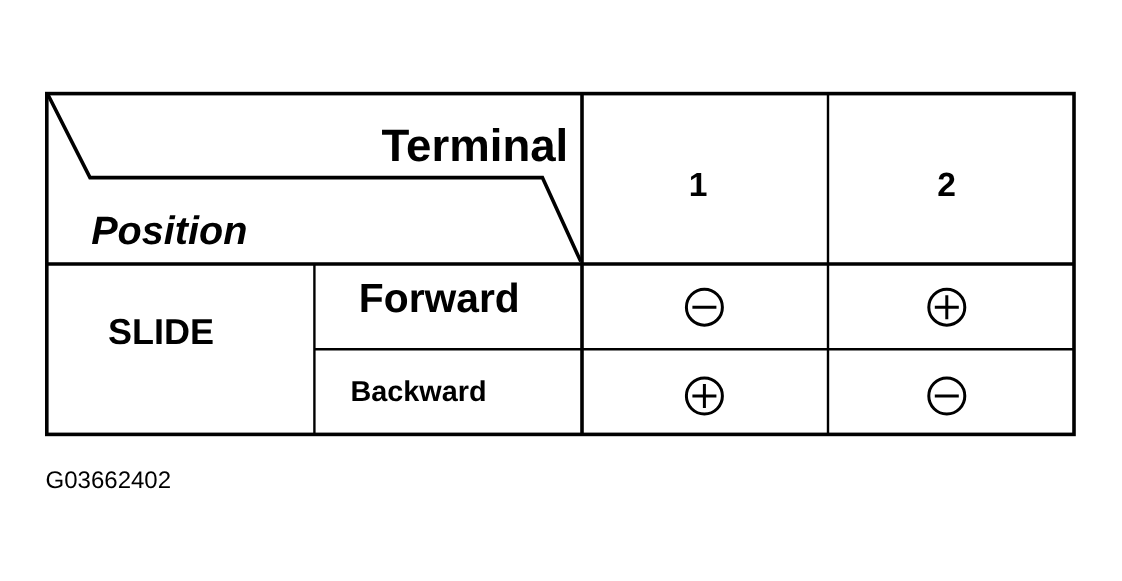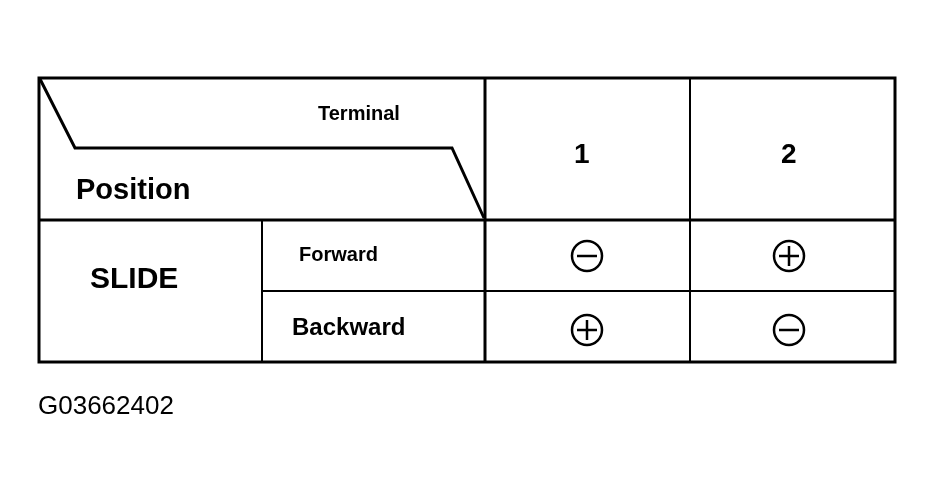--- a/index.html
+++ b/index.html
@@ -1,27 +1,27 @@
 <!DOCTYPE html>
 <html><head>
 <meta charset="utf-8">
 <style>
   html, body { margin:0; padding:0; background:#ffffff; }
   body { width:935px; height:484px; position:relative; overflow:hidden;
          font-family:"Liberation Sans", sans-serif; color:#000; }
   .svgwrap { position:absolute; left:0; top:0; }
   .txt { position:absolute; font-weight:bold; white-space:nowrap; line-height:1; }
-  .hdr-terminal { left:318px; top:103px; font-size:20px; }
-  .hdr-position { left:76px; top:175px; font-size:29px; }
+  .hdr-terminal { left:318px; top:103px; font-size:38px; }
+  .hdr-position { left:76px; top:175px; font-size:33px; font-style:italic; }
   .col1 { left:574px; top:140px; font-size:28px; }
   .col2 { left:781px; top:140px; font-size:28px; }
   .group { left:90px; top:262px; font-size:30px; line-height:32px; }
-  .row-fwd { left:299px; top:244px; font-size:20px;text-align:center; }
+  .row-fwd { left:299px; top:232px; font-size:34px;text-align:center; }
   .row-bwd { left:292px; top:315px; font-size:24px; }
-  .fig-id { position:absolute; left:38px; top:390px; font-size:26px; font-weight:normal; }
+  .fig-id { position:absolute; left:38px; top:390px; font-size:20px; font-weight:normal; }
   .sym { position:absolute; width:34px; height:34px; }
 </style>
 </head>
 <body>
 
 <svg class="svgwrap" width="935" height="484">
 
   <rect x="39" y="78" width="856" height="284" fill="none" stroke="#000" stroke-width="3"></rect>
 
   <line x1="39" y1="220" x2="895" y2="220" stroke="#000" stroke-width="3"></line>

